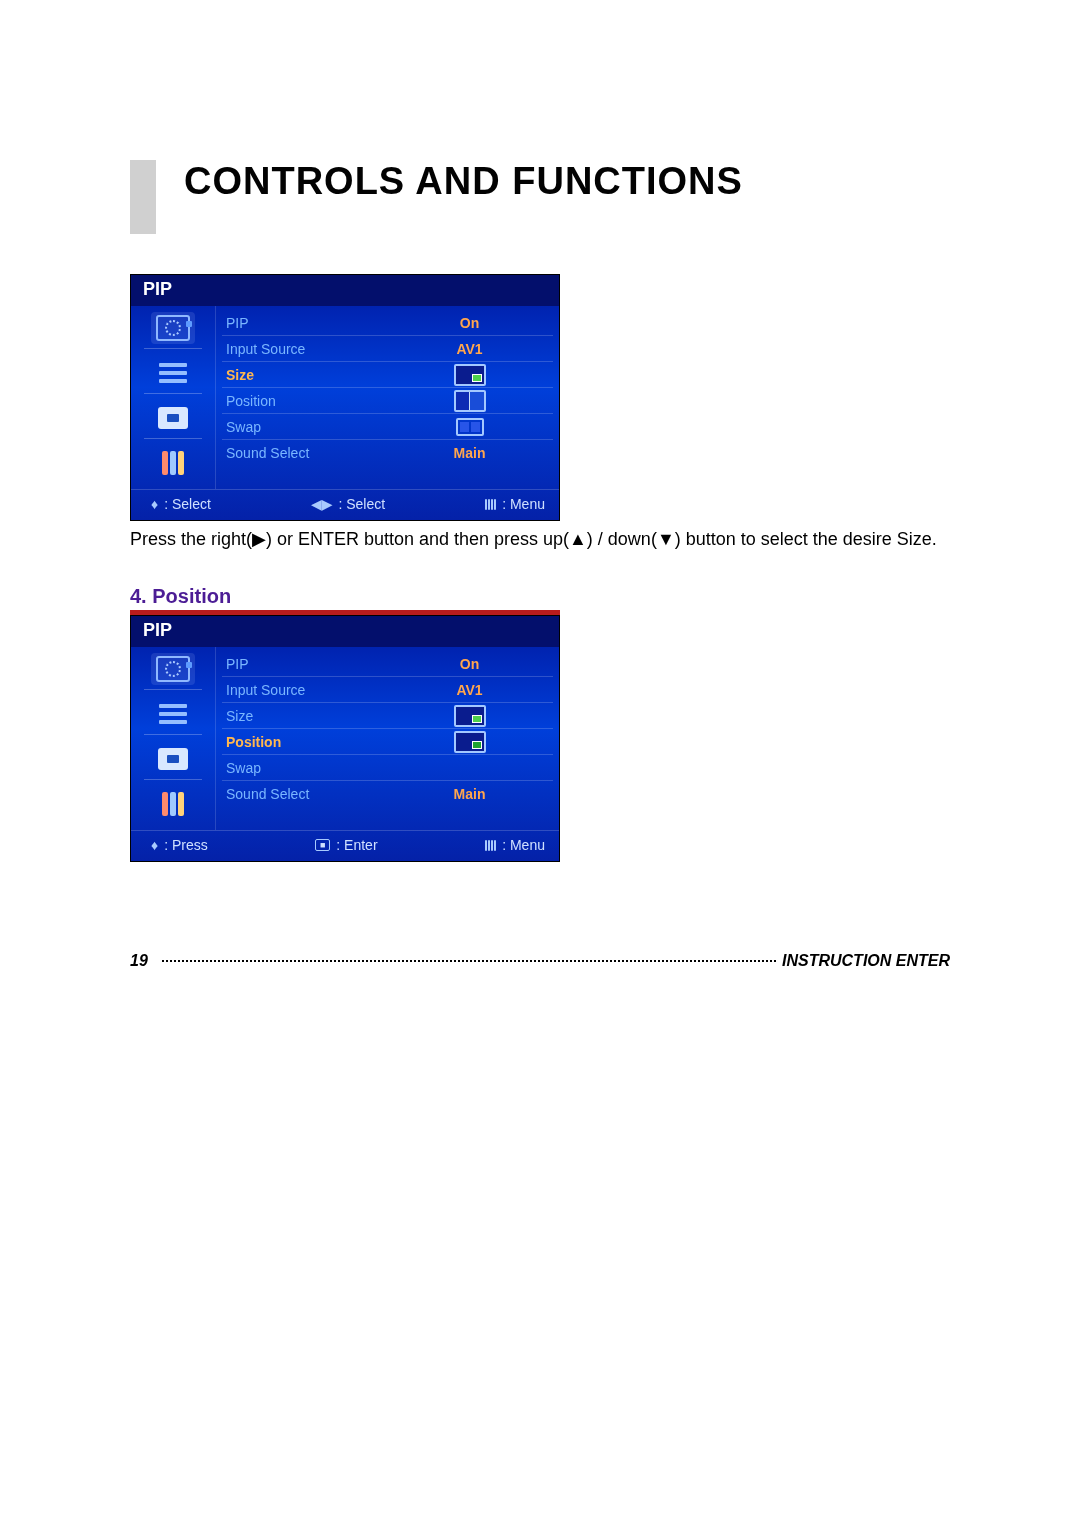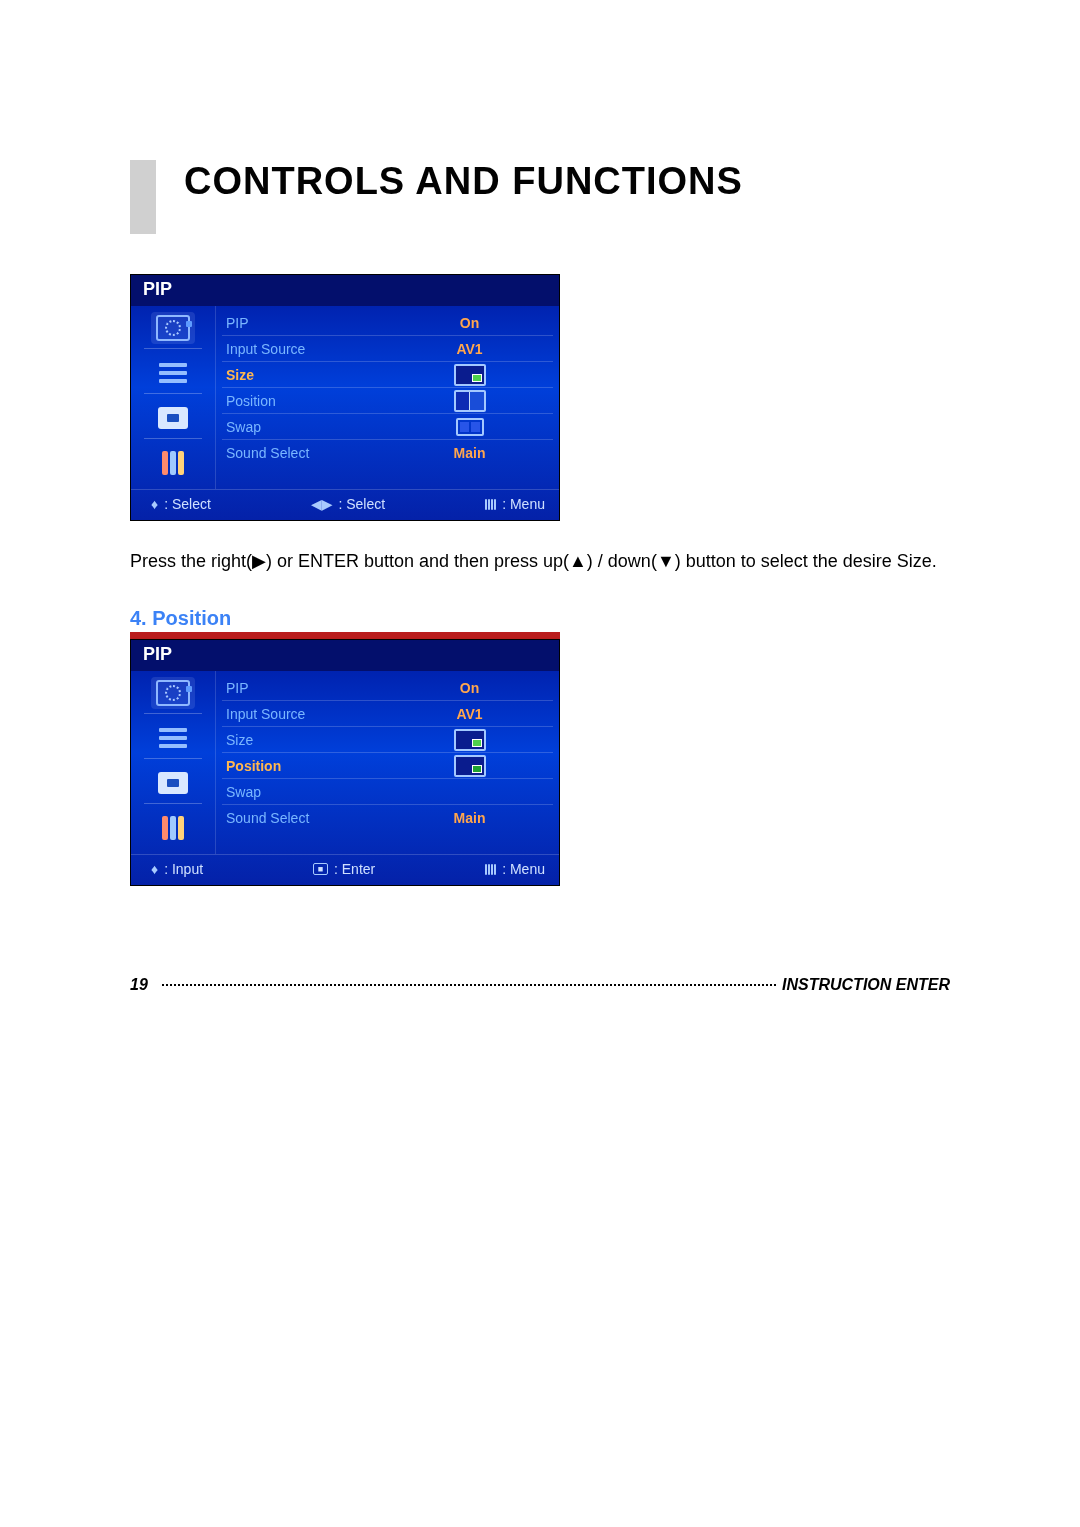--- a/index.html
+++ b/index.html
@@ -159,28 +159,27 @@
   .foot-item{display:flex;align-items:center;gap:6px;}
   .glyph{color:#a8cafe;font-size:14px;}
   .glyph-box{border:1px solid #a8cafe;width:13px;height:10px;display:flex;align-items:center;justify-content:center;font-size:9px;border-radius:2px;}
   .glyph-bars{display:flex;gap:1px;}
   .glyph-bars div{width:2px;height:11px;background:#a8cafe;border-radius:1px;}
 
   .bodytext {
     font-size: 18px;
     color: #000;
     line-height: 2.0;
-    margin-top: 22px;
   }
   .section-hdr {
     font-weight: 700;
     font-size: 20px;
-    color: #3b82f6;
+    color: #4c1d95;
     margin-top: 28px;
-    border-bottom: 7px solid #b91c1c;
+    border-bottom: 5px solid #b91c1c;
     padding-bottom: 2px;
     width: 430px;
   }
 
   .footer {
     margin-top: 90px;
     display:flex;
     align-items:center;
     font-style: italic;
     font-weight:700;
@@ -383,21 +382,21 @@
         </div>
         <div class="row">
           <div class="row-label">Sound Select</div>
           <div class="row-val">Main</div>
         </div>
       </div>
     </div>
     <div class="osd-foot">
       <div class="foot-item">
           <span class="glyph">♦</span>
-          <span>: <span>Input</span></span>
+          <span>: <span>Press</span></span>
         </div>
       <div class="foot-item">
           <span class="glyph-box">■</span>
           <span>: <span>Enter</span></span>
         </div>
       <div class="foot-item">
           <span class="glyph-bars">
             <div></div>
             <div></div>
             <div></div>

